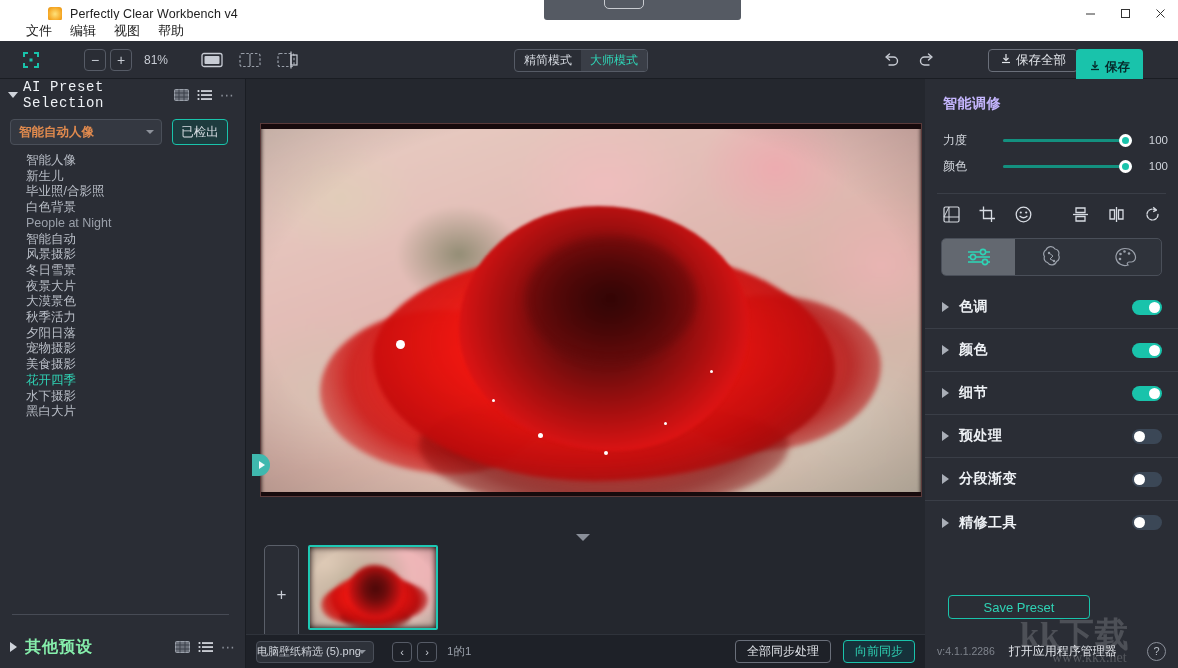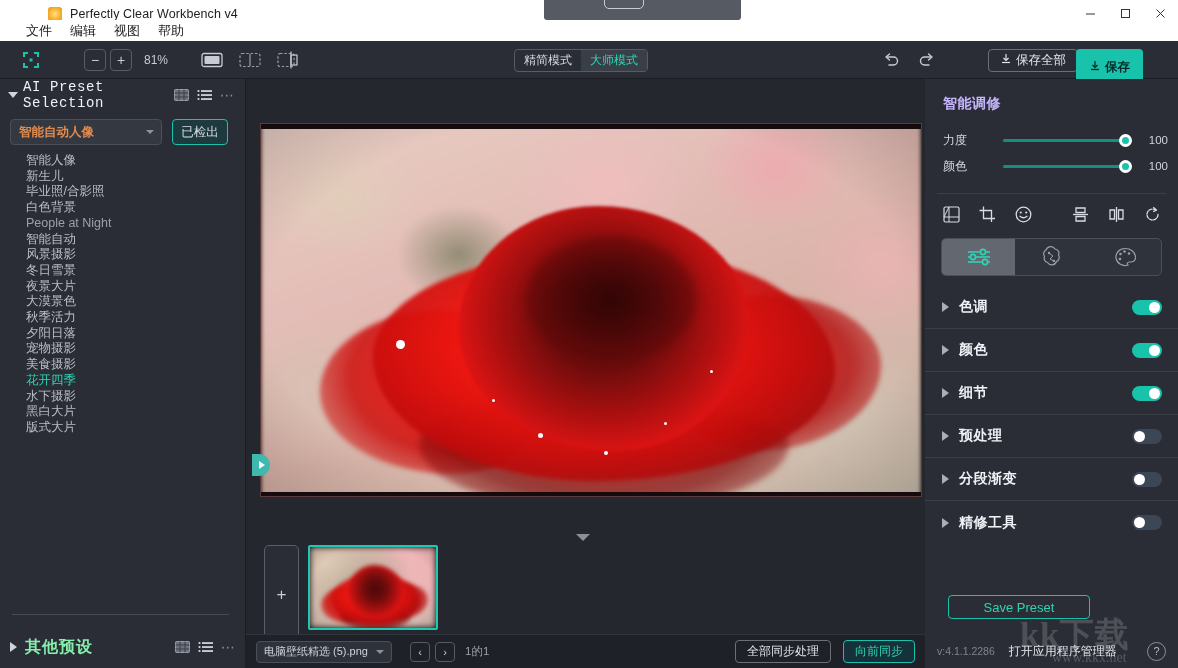--- a/index.html
+++ b/index.html
@@ -239,22 +239,22 @@
   }
   .thumb .photo-bg { filter: blur(3px); }
   .thumb .rose-core, .thumb .rose-outer, .thumb .rose-left, .thumb .rose-right, .thumb .rose-bottom { filter: blur(2px); }
 
   .bottombar {
     position: absolute; left: 0; bottom: 0; width: 679px; height: 34px;
     background: #1e2128; display: flex; align-items: center; padding: 0 10px;
     border-top: 1px solid #2f333b;
   }
   .file-select {
-    width: 136px; height: 22px; border: 1px solid #4a4f59; border-radius: 4px;
-    background: #2e323a; display: flex; align-items: center; padding: 0 7px; position: relative;
+    width: 118px; height: 22px; border: 1px solid #4a4f59; border-radius: 4px;
+    background: #2e323a; display: flex; align-items: center; padding: 0 0; position: relative;
     cursor: pointer;
   }
   .file-select-text { font-size: 11px; color: #cfd3da; white-space: nowrap; overflow: hidden; }
   .navbtns { display: flex; gap: 5px; margin-left: 18px; }
   .navbtn {
     width: 20px; height: 20px; border: 1px solid #565b66; border-radius: 4px;
     color: #c8ccd4; font-size: 11px; display: flex; align-items: center; justify-content: center; cursor: pointer;
   }
   .pagecount { font-size: 11.5px; color: #9aa0aa; margin-left: 10px; }
   .sync-all {
@@ -515,21 +515,20 @@
     <div class="preset-item">冬日雪景</div>
     <div class="preset-item">夜景大片</div>
     <div class="preset-item">大漠景色</div>
     <div class="preset-item">秋季活力</div>
     <div class="preset-item">夕阳日落</div>
     <div class="preset-item">宠物摄影</div>
     <div class="preset-item">美食摄影</div>
     <div class="preset-item selected">花开四季</div>
     <div class="preset-item">水下摄影</div>
     <div class="preset-item">黑白大片</div>
-    <div class="preset-item">版式大片</div>
   </div>
 
   <div class="sb-divider"></div>
 
   <div class="sb-footer">
     <div class="caret"></div>
     <div class="sb-footer-title">其他预设</div>
     <div class="sb-hicons">
       <div class="sb-hicon">
         <svg width="15" height="12" viewBox="0 0 15 12">

